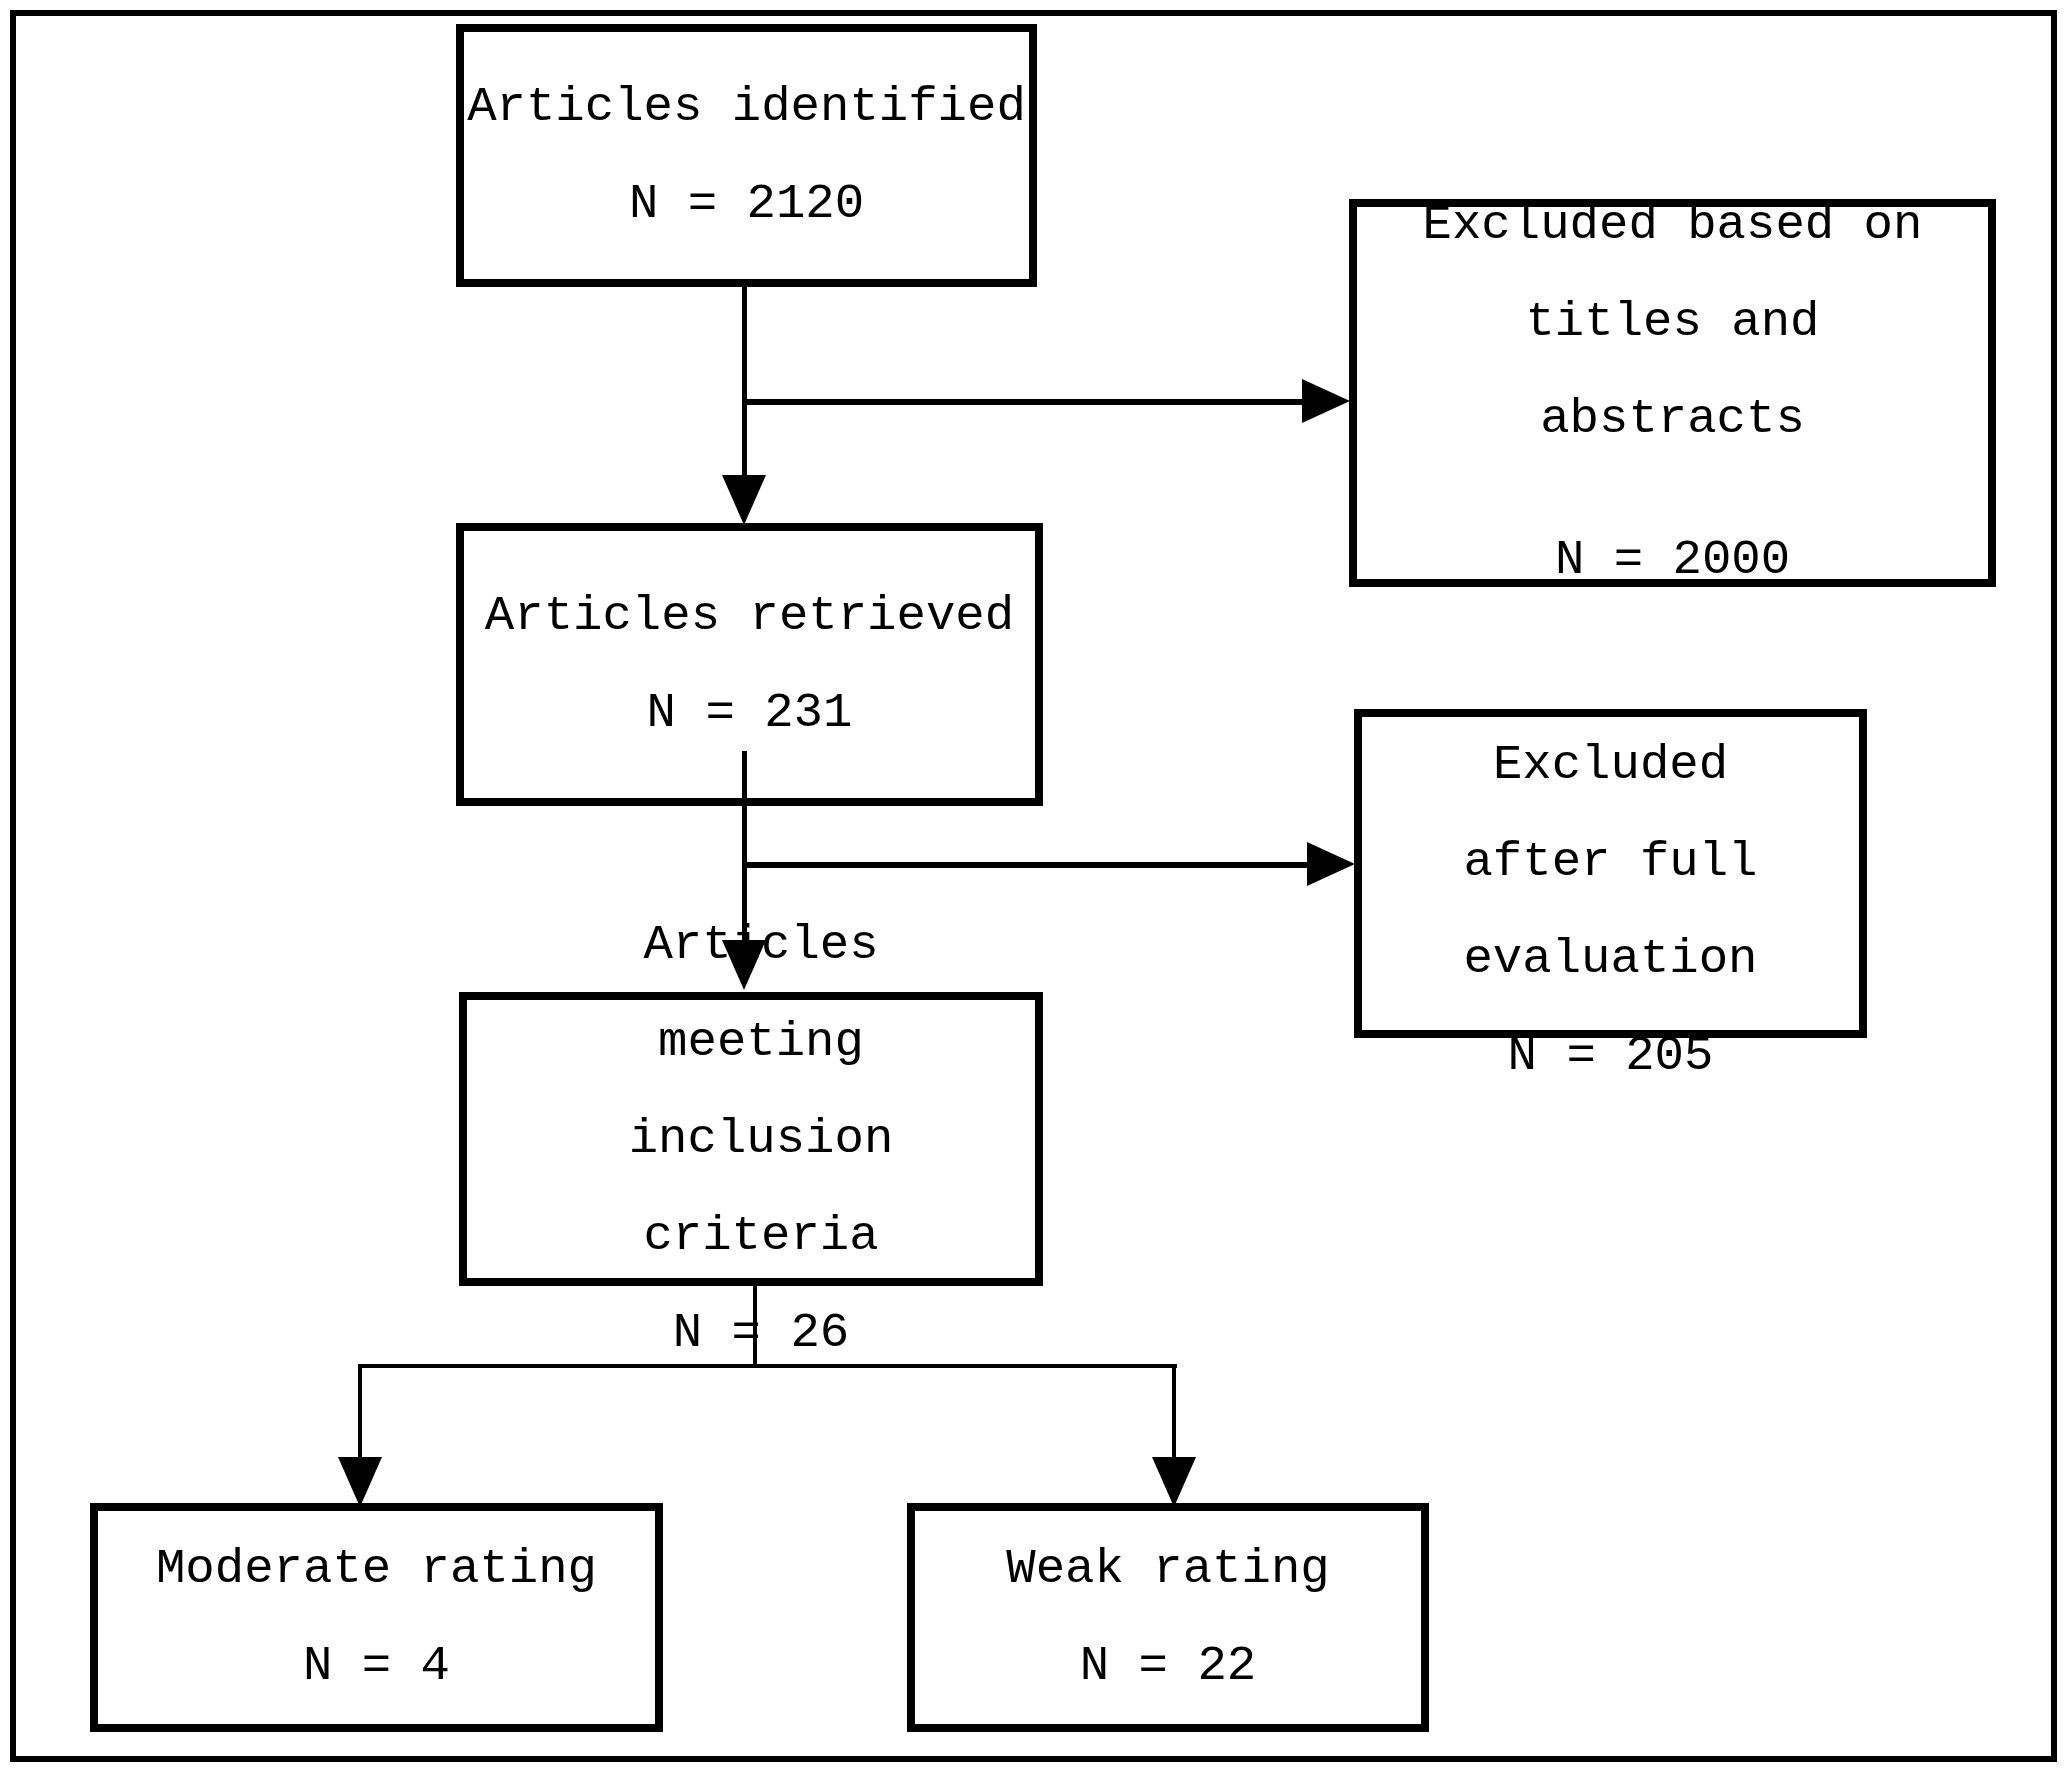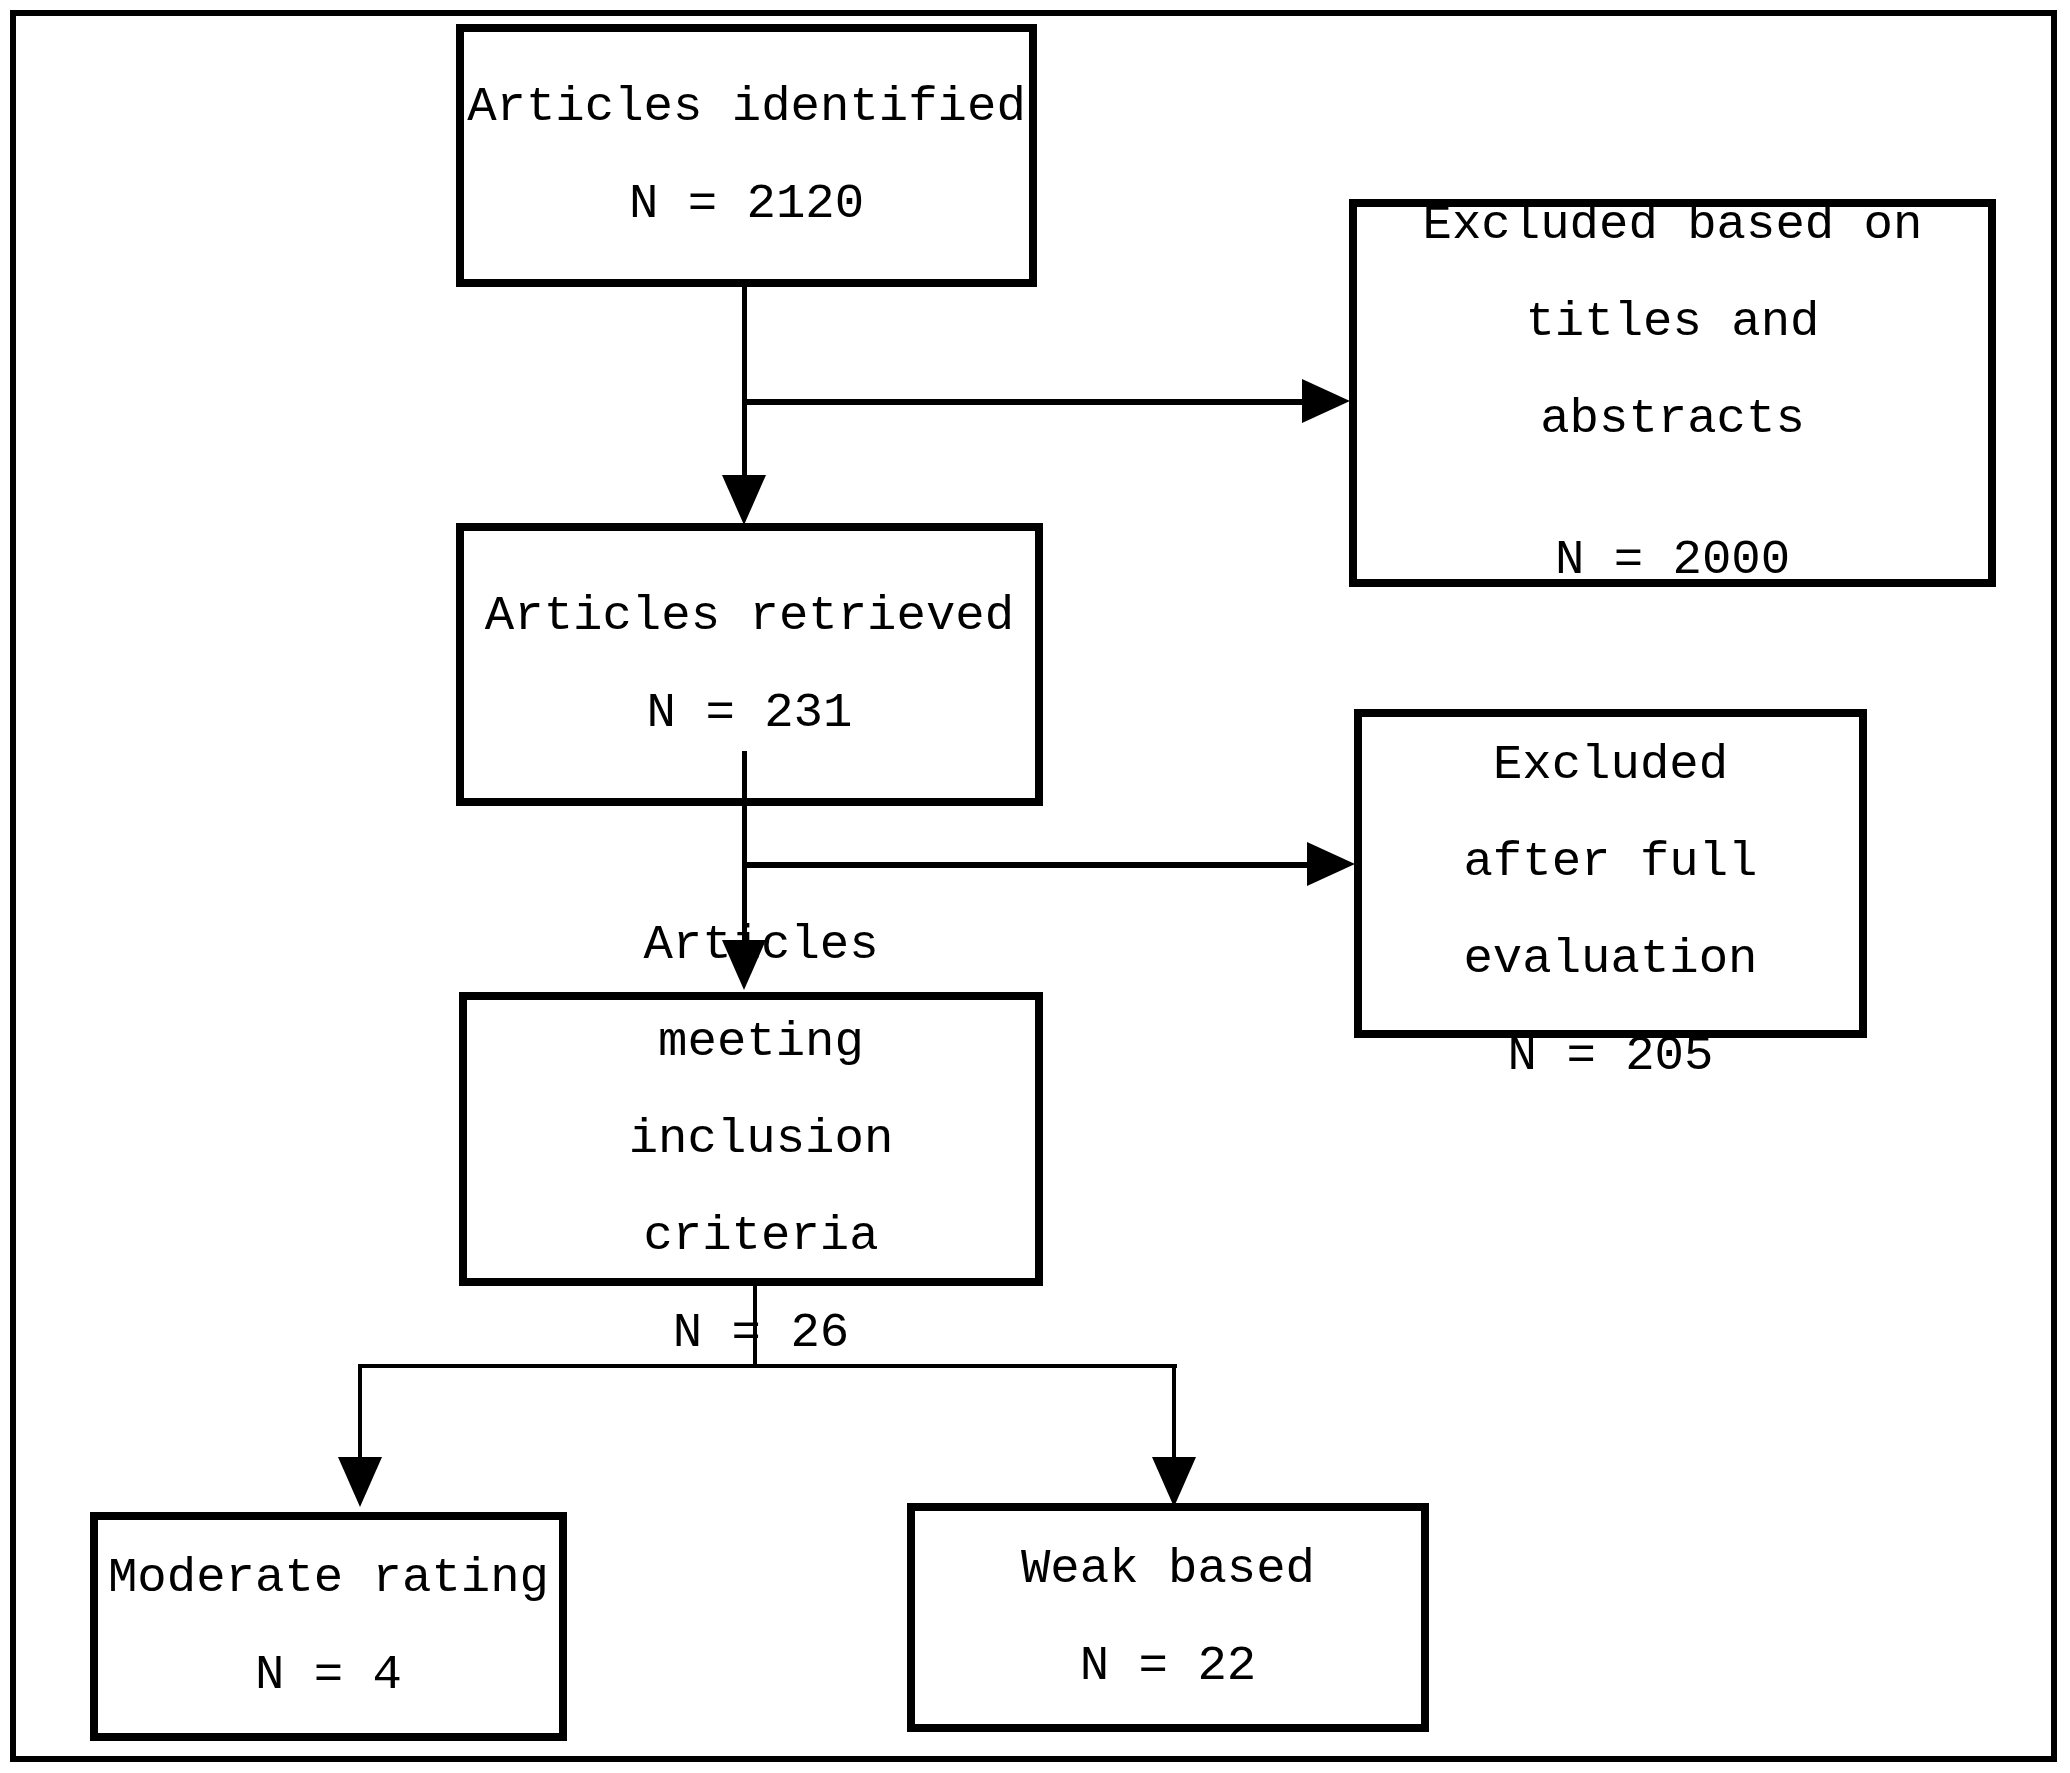--- a/index.html
+++ b/index.html
@@ -33,21 +33,21 @@
     line-height: 97px;
     font-family: Liberation Mono, monospace;
   }
   .node .label, .node .nvalue { display: block; }
   
   .b1 { left: 456px;  top: 24px;   width: 581px; height: 263px; }
   .b2 { left: 1349px; top: 199px;  width: 647px; height: 388px; gap: 44px; }
   .b3 { left: 456px;  top: 523px;  width: 587px; height: 283px; align-items: center; }
   .b4 { left: 1354px; top: 709px;  width: 513px; height: 329px; justify-content: space-between; }
   .b5 { left: 459px;  top: 992px; width: 584px; height: 294px; padding-left: 20px; }
-  .b6 { left: 90px;  top: 1503px; width: 477px; height: 229px; margin-top: 9px; }
+  .b6 { left: 90px;  top: 1503px; width: 573px; height: 229px; }
   .b7 { left: 907px; top: 1503px; width: 522px; height: 229px; }
   
   .b2 .label { max-width: 504px; }
   .b4 .label { max-width: 408px; }
   .b5 .label { max-width: 469px; }
   
   .line { position: absolute; background: #000000; }
   .lnA  { left: 742px;  top: 287px;  width: 5.2px;   height: 190px; }
   .lnB  { left: 745px;  top: 399px;  width: 561px; height: 6px; }
   .lnC  { left: 742px;  top: 751px;  width: 5.2px;   height: 189px; }
@@ -106,21 +106,21 @@
     <span class="label">Articles meeting inclusion criteria</span>
     <span class="nvalue">N = 26</span>
   </div>
 
   <div class="node b6">
     <span class="label">Moderate rating</span>
     <span class="nvalue">N = 4</span>
   </div>
 
   <div class="node b7">
-    <span class="label">Weak based</span>
+    <span class="label">Weak rating</span>
     <span class="nvalue">N = 22</span>
   </div>
 
   <div class="line lnA"></div>
   <div class="arrow-down ahA"></div>
 
   <div class="line lnB"></div>
   <div class="arrow-right ahB"></div>
 
   <div class="line lnC"></div>

